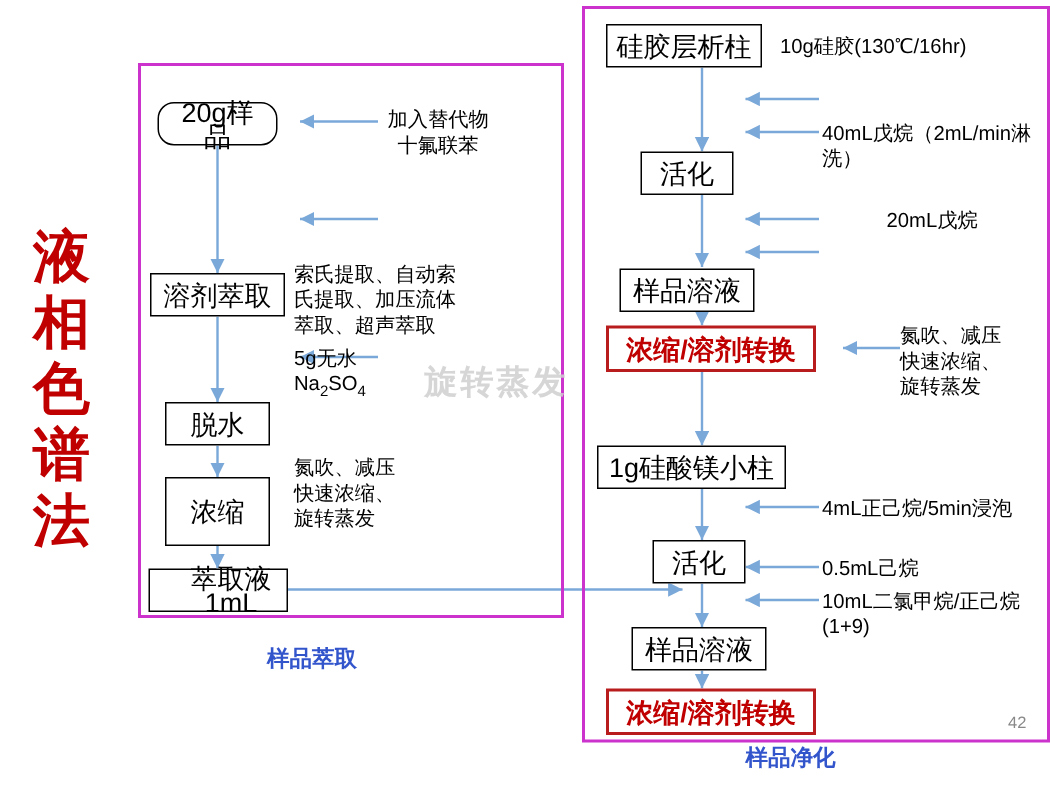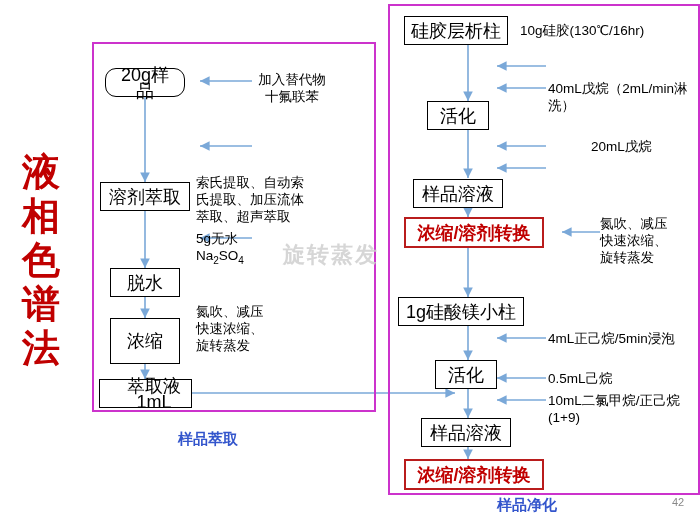--- a/index.html
+++ b/index.html
@@ -190,14 +190,14 @@
   <div class="abs note" style="left:548px; top:138px;margin-left:43px;">20mL戊烷</div>
   <div class="abs note" style="left:600px; top:215px; width:96px;">氮吹、减压
 快速浓缩、
 旋转蒸发</div>
   <div class="abs note" style="left:548px; top:330px;">4mL正己烷/5min浸泡</div>
   <div class="abs note" style="left:548px; top:370px;">0.5mL己烷</div>
   <div class="abs note" style="left:548px; top:392px;">10mL二氯甲烷/正己烷(1+9)</div>
 
   <div class="abs caption" style="left:497px; top:496px;">样品净化</div>
 
-  <div class="abs pagenum" style="left:672px; top:496px;">42</div>
+  <div class="abs pagenum" style="left:672px; top:476px;">42</div>
 </div>
 
 </body></html>

